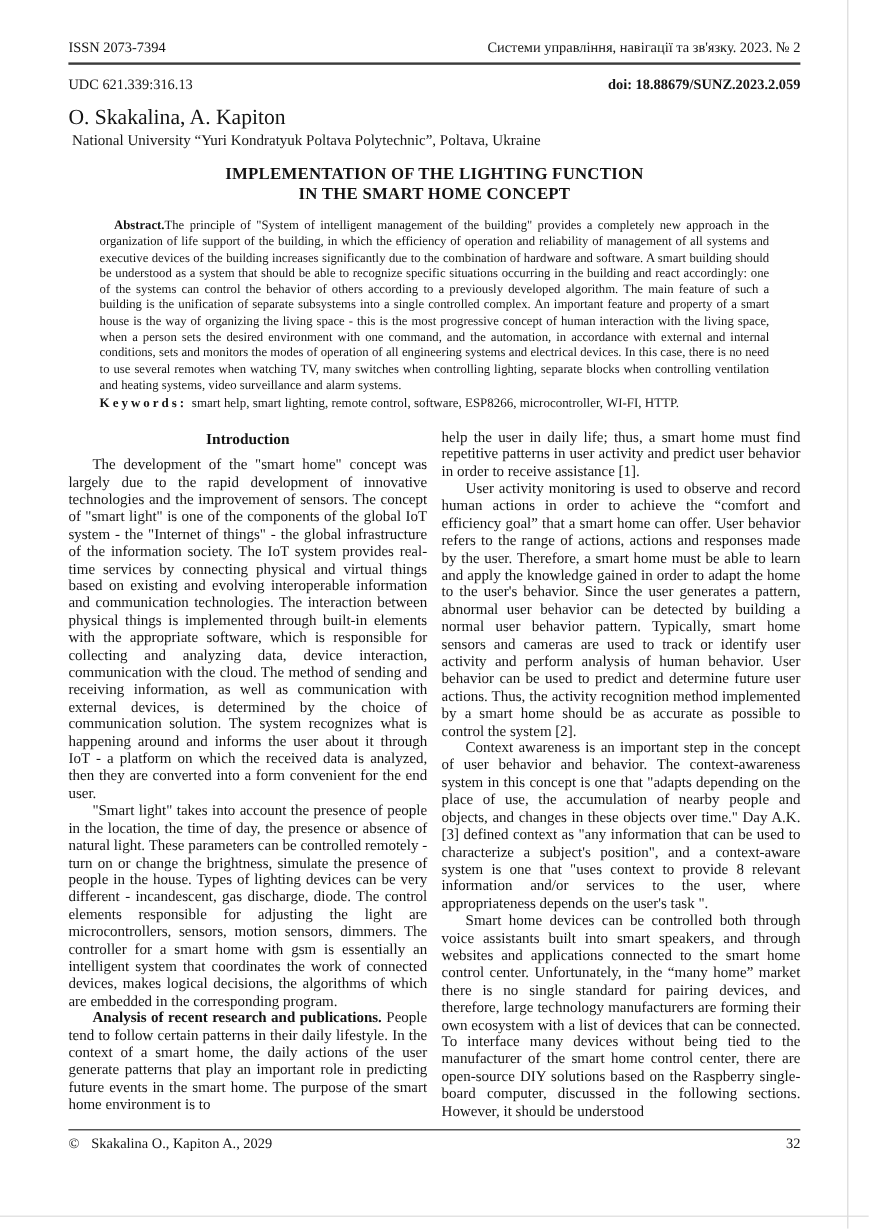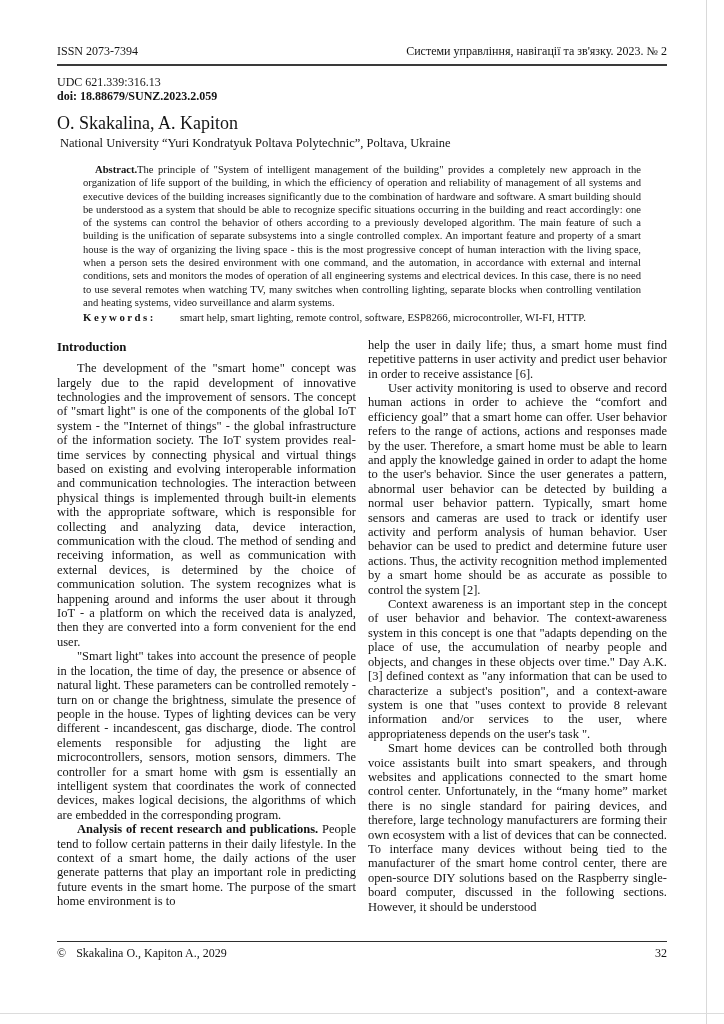--- a/index.html
+++ b/index.html
@@ -4,55 +4,55 @@
 <style>
   html,body{margin:0;padding:0;}
   body{
     width:724px;height:1024px;background:#ffffff;
     font-family:"Liberation Serif","DejaVu Serif",serif;
     color:#141414;
     -webkit-font-smoothing:antialiased;
   }
   .page{
     position:relative;width:724px;height:1024px;box-sizing:border-box;
-    padding:44px 57px 0 57px;background:#ffffff;overflow:hidden;
+    padding:32px 57px 0 57px;background:#ffffff;overflow:hidden;
   }
   
   .scan-edge-v{position:absolute;top:0;bottom:0;right:17px;width:1px;background:#d9d9d9;}
   .scan-edge-h{position:absolute;left:0;right:0;top:1013px;height:1px;background:#dcdcdc;}
 
   .header-row{
     display:flex;justify-content:space-between;align-items:baseline;
     font-size:12px;line-height:14px;padding-bottom:6px;border-bottom:2px solid #3a3a3a;
   }
   .udc-row{
     display:flex;justify-content:space-between;align-items:baseline;
-    font-size:12px;line-height:14px;margin-top:9px;flex-direction:column;
+    font-size:12px;line-height:14px;margin-top:9px;
   }
   .doi{font-weight:bold;}
   .authors{font-size:18px;line-height:15px;margin-top:13px;}
   .affiliation{font-size:12.5px;line-height:15px;margin-top:5px;padding-left:3px;}
   .paper-title{
     margin-top:12px;text-align:center;font-weight:bold;
     font-size:14px;line-height:17px;letter-spacing:0.2px;
   }
   .abstract{
     margin:11px 26px 0 26px;font-size:10.6px;line-height:13.3px;
     text-align:justify;text-indent:12px;
   }
   .lead-label{font-weight:bold;margin-right:0;}
   .keywords{
     margin:2px 26px 0 26px;font-size:10.8px;line-height:13.5px;text-align:justify;
   }
-  .kw-label{font-weight:bold;letter-spacing:2.5px;margin-right:24px;}
+  .kw-label{font-weight:bold;letter-spacing:2.5px;margin-right:4px;}
 
   .columns{display:flex;gap:12px;margin-top:13px;}
   .col{flex:1 1 0;font-size:12.5px;line-height:14.4px;text-align:justify;min-width:0;}
   .col-heading{
-    text-align:left;font-weight:bold;font-size:12.8px;
+    text-align:center;font-weight:bold;font-size:12.8px;
     margin:2px 0 7px 0;text-indent:0;
   }
   .col p{margin:0;text-indent:20px;}
   .col p.no-indent{text-indent:0;}
   .run-in{font-weight:bold;}
 
   .footer{
     position:absolute;left:57px;right:57px;top:941px;
     border-top:1px solid #2e2e2e;padding-top:4px;
     display:flex;justify-content:space-between;align-items:baseline;
@@ -73,20 +73,22 @@
   <div class="udc-row">
     <span>UDC 621.339:316.13</span>
     <span class="doi">doi: 18.88679/SUNZ.2023.2.059</span>
   </div>
 
   <div class="authors">O. Skakalina, A. Kapiton</div>
 
   <div class="affiliation">National University “Yuri Kondratyuk Poltava Polytechnic”, Poltava, Ukraine</div>
 
   <div class="paper-title">
+    <div>IMPLEMENTATION OF THE LIGHTING FUNCTION</div>
+    <div>IN THE SMART HOME CONCEPT</div>
   </div>
 
   <div class="abstract">
     <span class="lead-label">Abstract.</span><span>The principle of "System of intelligent management of the building" provides a completely new approach in the organization of life support of the building, in which the efficiency of operation and reliability of management of all systems and executive devices of the building increases significantly due to the combination of hardware and software. A smart building should be understood as a system that should be able to recognize specific situations occurring in the building and react accordingly: one of the systems can control the behavior of others according to a previously developed algorithm. The main feature of such a building is the unification of separate subsystems into a single controlled complex. An important feature and property of a smart house is the way of organizing the living space - this is the most progressive concept of human interaction with the living space, when a person sets the desired environment with one command, and the automation, in accordance with external and internal conditions, sets and monitors the modes of operation of all engineering systems and electrical devices. In this case, there is no need to use several remotes when watching TV, many switches when controlling lighting, separate blocks when controlling ventilation and heating systems, video surveillance and alarm systems.</span>
   </div>
 
   <div class="keywords">
     <span class="kw-label">Keywords:</span><span>smart help, smart lighting, remote control, software, ESP8266, microcontroller, WI-FI, HTTP.</span>
   </div>
 
@@ -96,21 +98,21 @@
       <div class="col-heading">Introduction</div>
       <p>The development of the "smart home" concept was largely due to the rapid development of innovative technologies and the improvement of sensors. The concept of "smart light" is one of the components of the global IoT system - the "Internet of things" - the global infrastructure of the information society. The IoT system provides real-time services by connecting physical and virtual things based on existing and evolving interoperable information and communication technologies. The interaction between physical things is implemented through built-in elements with the appropriate software, which is responsible for collecting and analyzing data, device interaction, communication with the cloud. The method of sending and receiving information, as well as communication with external devices, is determined by the choice of communication solution. The system recognizes what is happening around and informs the user about it through IoT - a platform on which the received data is analyzed, then they are converted into a form convenient for the end user.</p>
       <p>"Smart light" takes into account the presence of people in the location, the time of day, the presence or absence of natural light. These parameters can be controlled remotely - turn on or change the brightness, simulate the presence of people in the house. Types of lighting devices can be very different - incandescent, gas discharge, diode. The control elements responsible for adjusting the light are microcontrollers, sensors, motion sensors, dimmers. The controller for a smart home with gsm is essentially an intelligent system that coordinates the work of connected devices, makes logical decisions, the algorithms of which are embedded in the corresponding program.</p>
       <p>
         <span class="run-in">Analysis of recent research and publications.</span>
         <span>People tend to follow certain patterns in their daily lifestyle. In the context of a smart home, the daily actions of the user generate patterns that play an important role in predicting future events in the smart home. The purpose of the smart home environment is to</span>
       </p>
     </div>
 
     <div class="col">
-      <p class="no-indent">help the user in daily life; thus, a smart home must find repetitive patterns in user activity and predict user behavior in order to receive assistance [6].</p>
+      <p class="no-indent">help the user in daily life; thus, a smart home must find repetitive patterns in user activity and predict user behavior in order to receive assistance [1].</p>
       <p>User activity monitoring is used to observe and record human actions in order to achieve the “comfort and efficiency goal” that a smart home can offer. User behavior refers to the range of actions, actions and responses made by the user. Therefore, a smart home must be able to learn and apply the knowledge gained in order to adapt the home to the user's behavior. Since the user generates a pattern, abnormal user behavior can be detected by building a normal user behavior pattern. Typically, smart home sensors and cameras are used to track or identify user activity and perform analysis of human behavior. User behavior can be used to predict and determine future user actions. Thus, the activity recognition method implemented by a smart home should be as accurate as possible to control the system [2].</p>
       <p>Context awareness is an important step in the concept of user behavior and behavior. The context-awareness system in this concept is one that "adapts depending on the place of use, the accumulation of nearby people and objects, and changes in these objects over time." Day A.K. [3] defined context as "any information that can be used to characterize a subject's position", and a context-aware system is one that "uses context to provide 8 relevant information and/or services to the user, where appropriateness depends on the user's task ".</p>
       <p>Smart home devices can be controlled both through voice assistants built into smart speakers, and through websites and applications connected to the smart home control center. Unfortunately, in the “many home” market there is no single standard for pairing devices, and therefore, large technology manufacturers are forming their own ecosystem with a list of devices that can be connected. To interface many devices without being tied to the manufacturer of the smart home control center, there are open-source DIY solutions based on the Raspberry single-board computer, discussed in the following sections. However, it should be understood</p>
     </div>
 
   </div>
 
   <div class="footer">
     <span class="copyright">
       <span>©</span>

